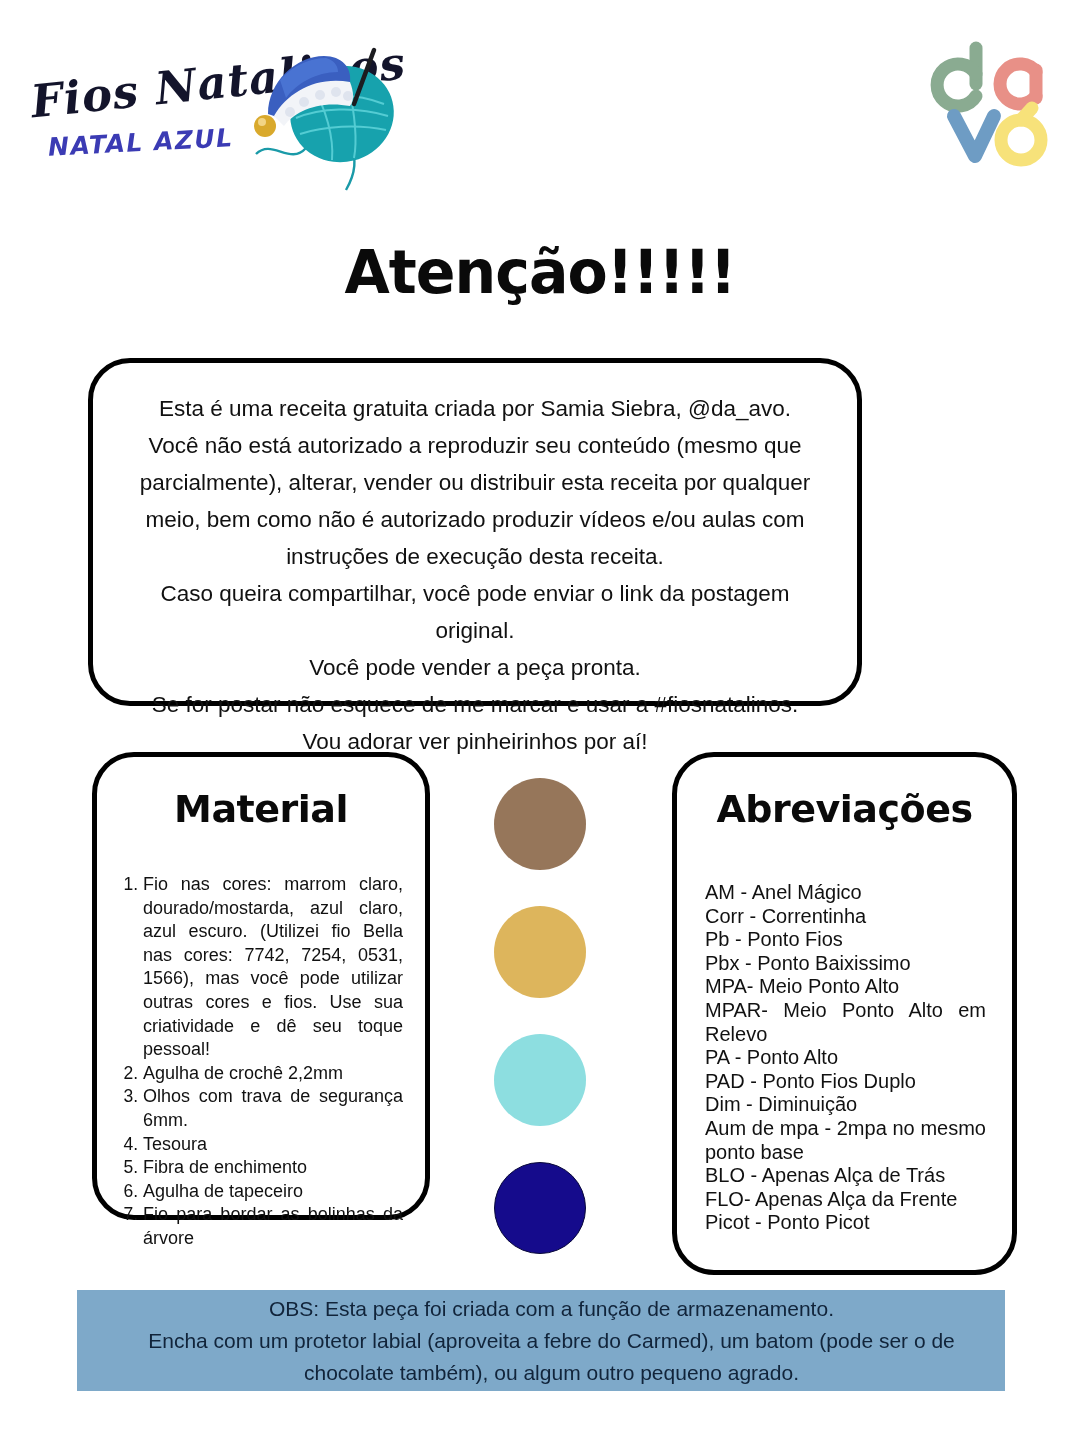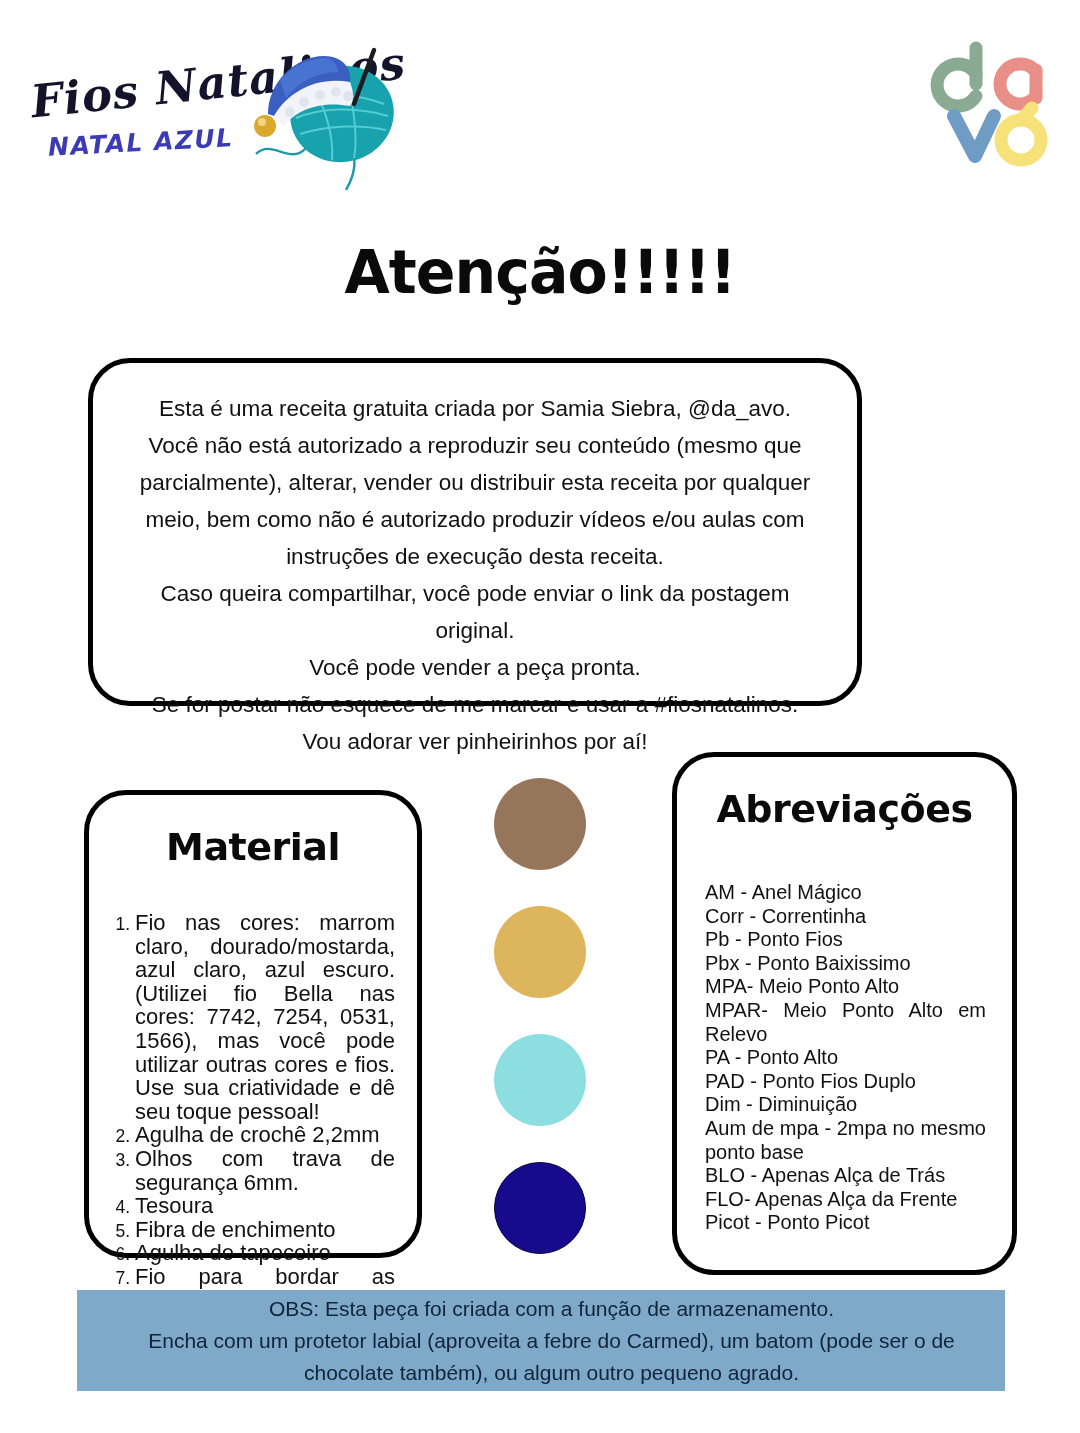--- a/index.html
+++ b/index.html
@@ -59,37 +59,37 @@
 
   .notice-box { left:88px; top:358px; width:774px; height:348px; }
   .notice-text {
     position:absolute; left:28px; right:28px; top:27px;
     text-align:center;
     font-size:22.5px;
     line-height:37px;
     color:#111;
   }
 
-  .material-box { left:84px; top:752px; width:338px; height:468px;margin-top:38px; }
+  .material-box { left:92px; top:752px; width:338px; height:468px; }
   .abbrev-box  { left:655px; top:752px; width:345px; height:523px;margin-left:17px; }
 
   .box-heading {
     text-align:center;
     font-family:"DejaVu Sans", sans-serif;
     font-weight:700;
     font-size:38px;
     letter-spacing:-0.5px;
     color:#0a0a0a;
     margin-top:30px;
   }
 
   
   .material-list {
     margin:42px 22px 0 28px;
-    font-size:22px;
+    font-size:18px;
     line-height:23.6px;
     color:#111;
     list-style-position:outside;
     padding-left:18px;
   }
   .material-list li { text-align:justify; margin-bottom:0px; }
   .material-list li::marker { font-size:17.5px; }
 
   
   .abbrev-list {

